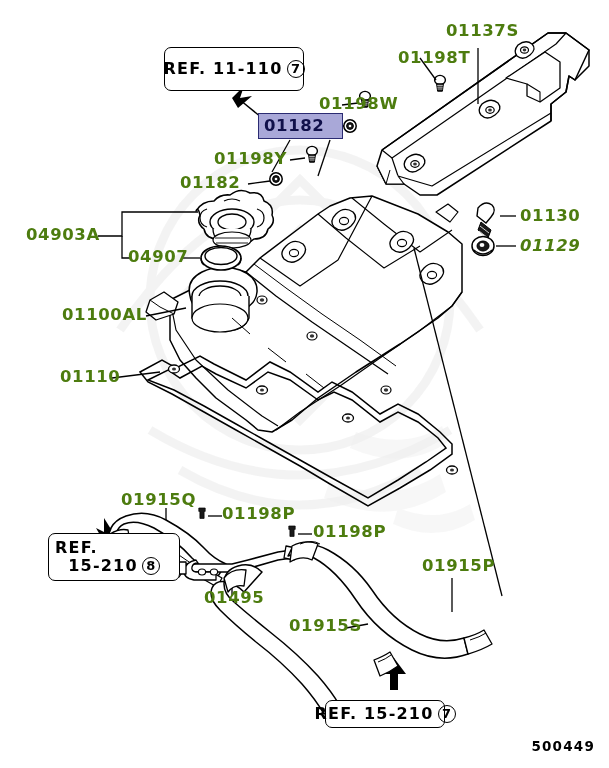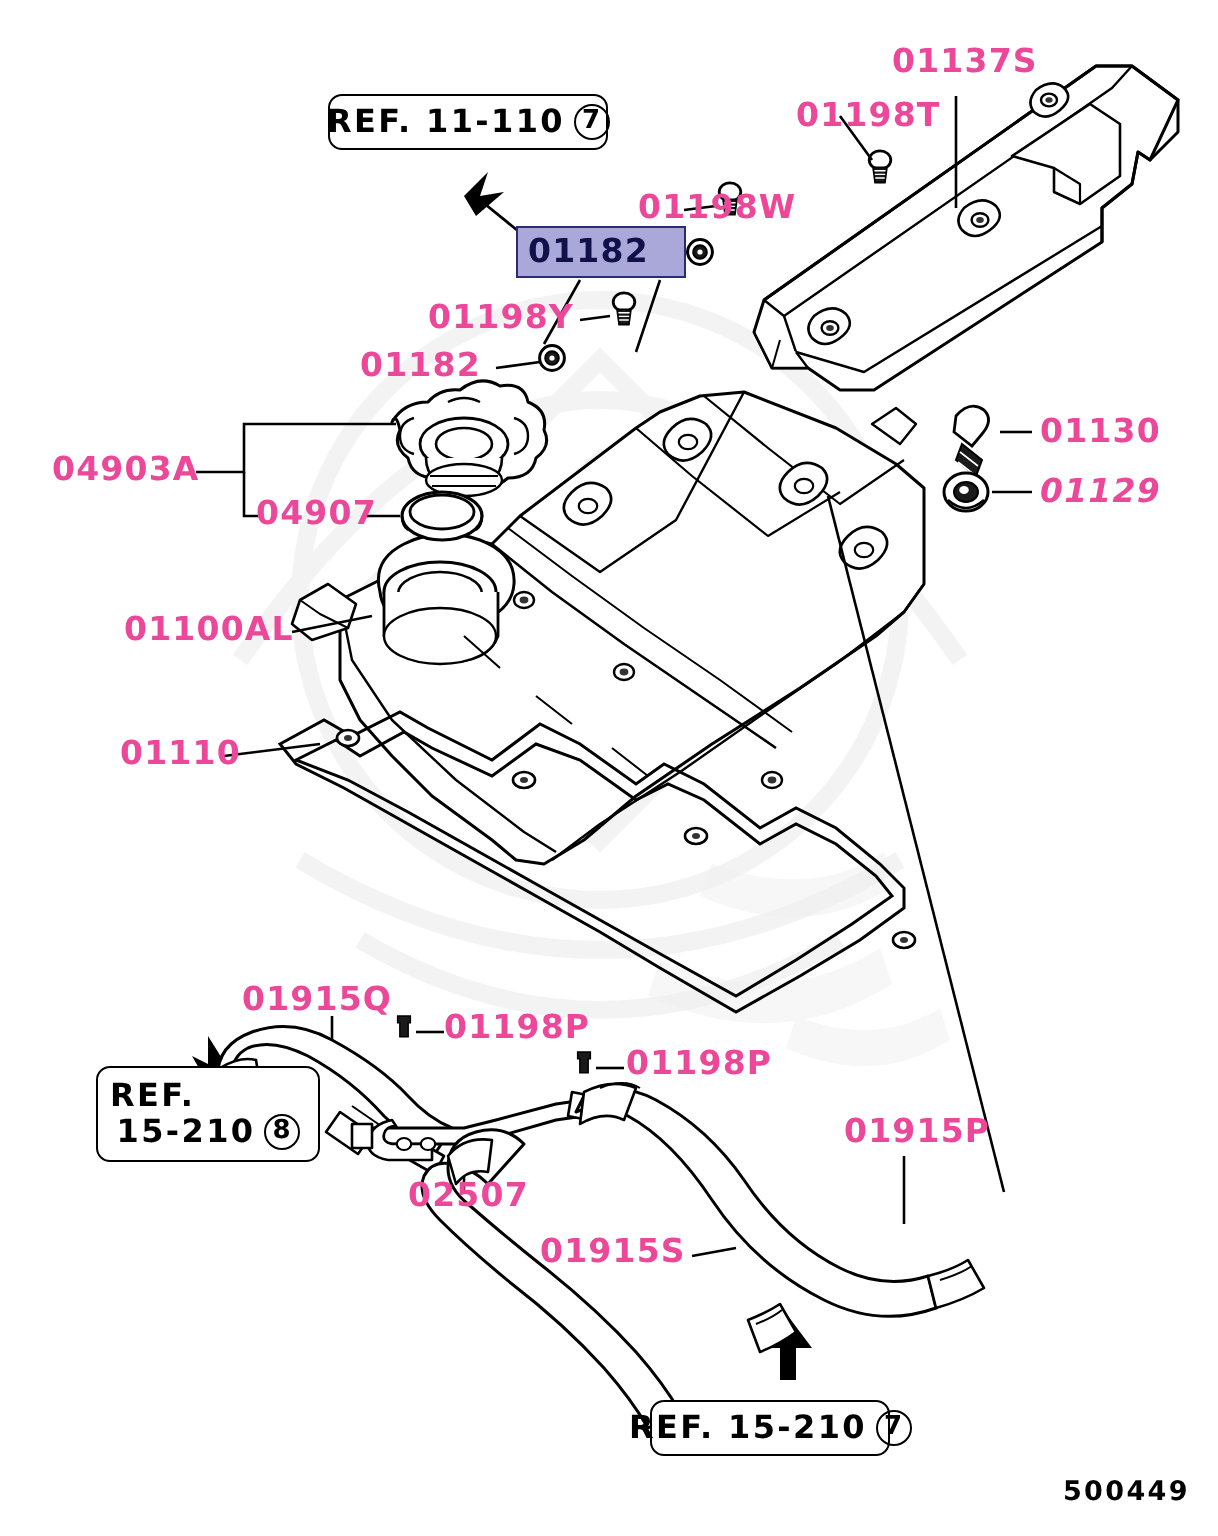--- a/index.html
+++ b/index.html
@@ -22,21 +22,21 @@
   #art-layer {
     position: absolute;
     inset: 0;
   }
   .lbl {
     position: absolute;
     font-family: "DejaVu Sans", "Liberation Sans", sans-serif;
     font-size: 16.5px;
     font-weight: 700;
     letter-spacing: 0.6px;
-    color: #ec4899;
+    color: #4d7c0f;
     white-space: nowrap;
     line-height: 1;
   }
   .highlight-box {
     position: absolute;
     background: #a9a8d8;
     border: 1.6px solid #2b2b72;
     box-sizing: border-box;
     display: flex;
     align-items: center;
@@ -398,28 +398,28 @@
     </g>
 
     <g>
         <use href="#bolt-small" x="202" y="514"></use>
       </g>
     <g>
         <use href="#bolt-small" x="292" y="532"></use>
       </g>
   </svg>
 
-  <div class="ref-box" style="left:164px; top:47px; width:140px; height:28px;">
+  <div class="ref-box" style="left:164px; top:47px; width:140px; height:44px;">
     <div class="ref-line">
       <span>REF. 11-110</span>
       <span class="circ-num">7</span>
     </div>
   </div>
 
-  <div class="ref-box" style="left:48px; top:533px; width:112px; height:48px;">
+  <div class="ref-box" style="left:48px; top:533px; width:132px; height:48px;">
     <div class="ref-line" style="align-self:flex-start;">
       <span>REF.</span>
     </div>
     <div class="ref-line">
       <span>15-210</span>
       <span class="circ-num">8</span>
     </div>
   </div>
 
   <div class="ref-box" style="left:325px; top:700px; width:120px; height:28px;">
@@ -440,19 +440,19 @@
   <div class="lbl" style="left:180px; top:175px;">01182</div>
   <div class="lbl" style="left:26px;  top:227px;">04903A</div>
   <div class="lbl" style="left:128px; top:249px;">04907</div>
   <div class="lbl" style="left:520px; top:208px;">01130</div>
   <div class="lbl" style="left:520px; top:238px;font-style:italic;">01129</div>
   <div class="lbl" style="left:62px;  top:307px;">01100AL</div>
   <div class="lbl" style="left:60px;  top:369px;">01110</div>
   <div class="lbl" style="left:121px; top:492px;">01915Q</div>
   <div class="lbl" style="left:222px; top:506px;">01198P</div>
   <div class="lbl" style="left:313px; top:524px;">01198P</div>
-  <div class="lbl" style="left:204px; top:590px;">02507</div>
+  <div class="lbl" style="left:204px; top:590px;">01495</div>
   <div class="lbl" style="left:422px; top:558px;">01915P</div>
-  <div class="lbl" style="left:270px; top:618px;">01915S</div>
+  <div class="lbl" style="left:289px; top:618px;">01915S</div>
 
   <div id="diagram-id">500449</div>
 
 </div>
 
 </body></html>

